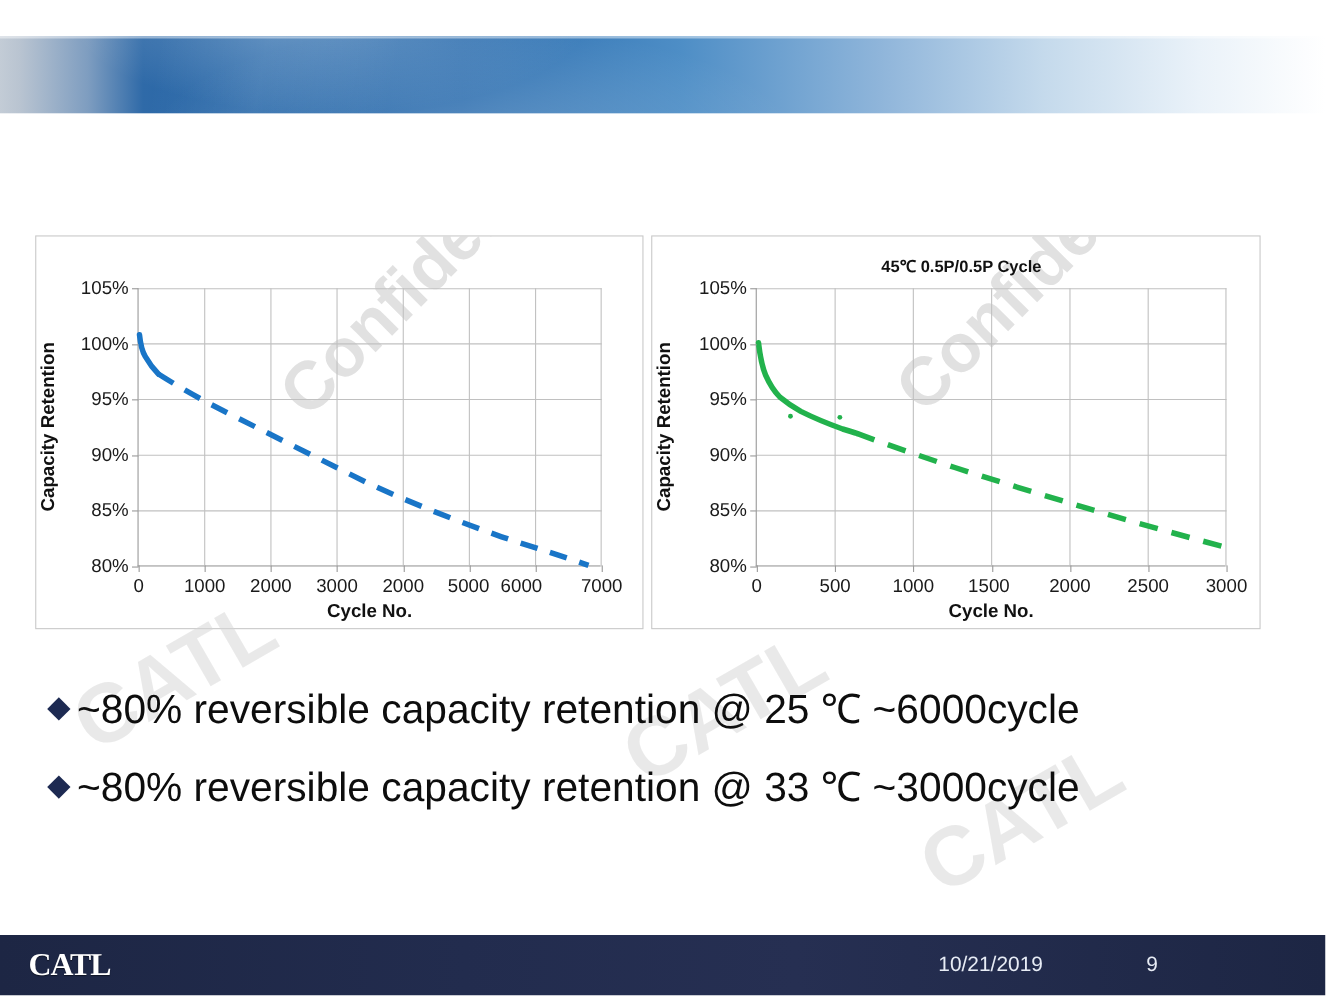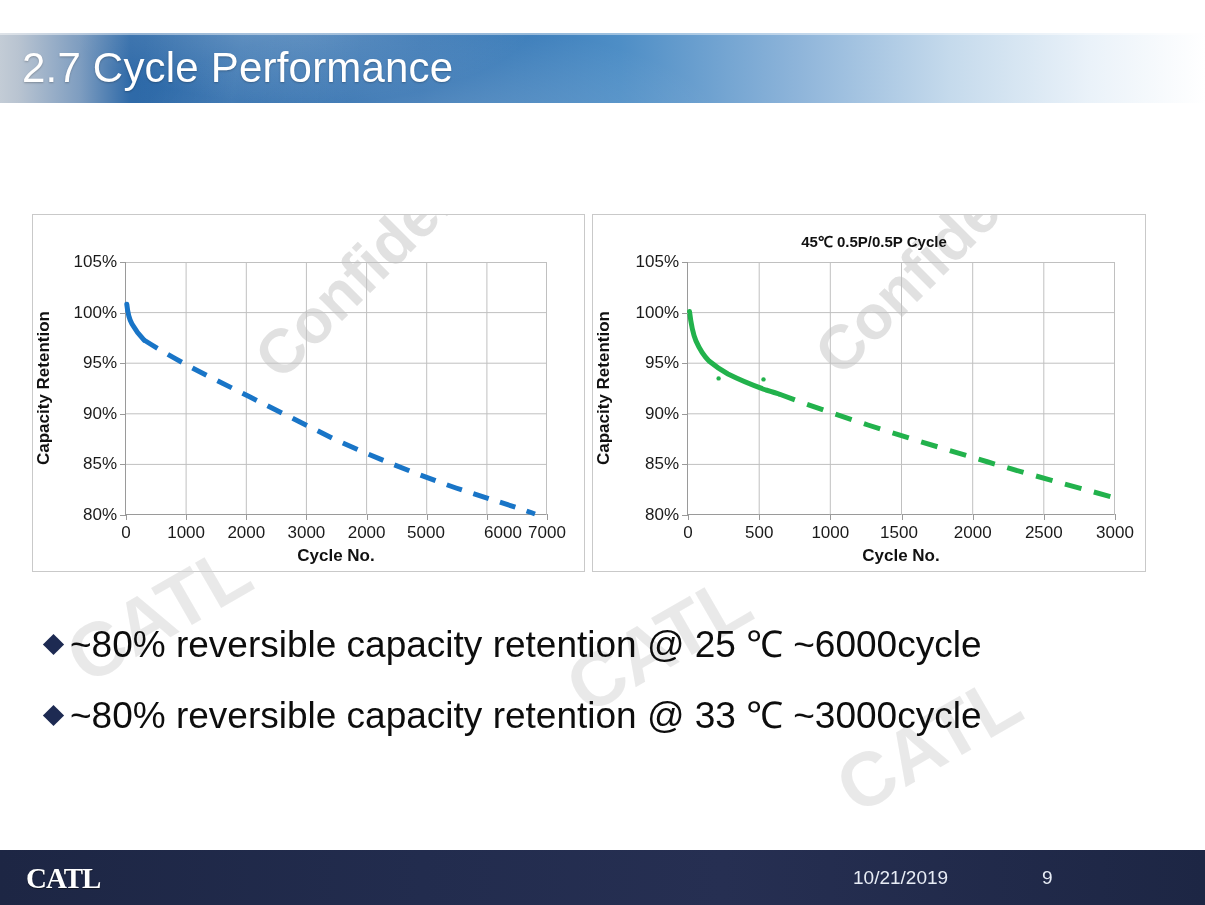--- a/index.html
+++ b/index.html
@@ -153,21 +153,20 @@
     position:absolute;left:1042px;top:50%;transform:translateY(-50%);
     color:#e7ecf5;font-size:19px;
   }
 </style>
 </head>
 <body>
 
 <div id="title-bar">
   <div class="edge-top"></div>
   <div class="sheen"></div>
-  <div id="title-text">2.7 Cycle Performance</div>
 </div>
 
 <div id="test-condition">
 </div>
 
 <div id="chart-left" class="chart-frame">
   <div class="wm wm-conf" style="left:180px;top:-10px;">Confidential</div>
 
   <div id="plot-left" class="plot">
     <div class="axis-title-y" id="ytitle-left">Capacity Retention</div>
@@ -218,21 +217,21 @@
     <div class="xlab" style="left:60.1px;">1000</div>
     <div class="xtick" style="left:120.3px;"></div>
     <div class="xlab" style="left:120.3px;">2000</div>
     <div class="xtick" style="left:180.4px;"></div>
     <div class="xlab" style="left:180.4px;">3000</div>
     <div class="xtick" style="left:240.6px;"></div>
     <div class="xlab" style="left:240.6px;">2000</div>
     <div class="xtick" style="left:300.7px;"></div>
     <div class="xlab" style="left:300px;">5000</div>
     <div class="xtick" style="left:360.9px;"></div>
-    <div class="xlab" style="left:377px;">6000</div>
+    <div class="xlab" style="left:348px;">6000</div>
     <div class="xtick" style="left:421px;"></div>
     <div class="xlab" style="left:421px;">7000</div>
   </div>
 </div>
 
 <div id="chart-right" class="chart-frame">
   <div class="wm wm-conf" style="left:180px;top:-14px;">Confidential</div>
   <div class="chart-title">45℃ 0.5P/0.5P Cycle</div>
 
   <div id="plot-right" class="plot">

